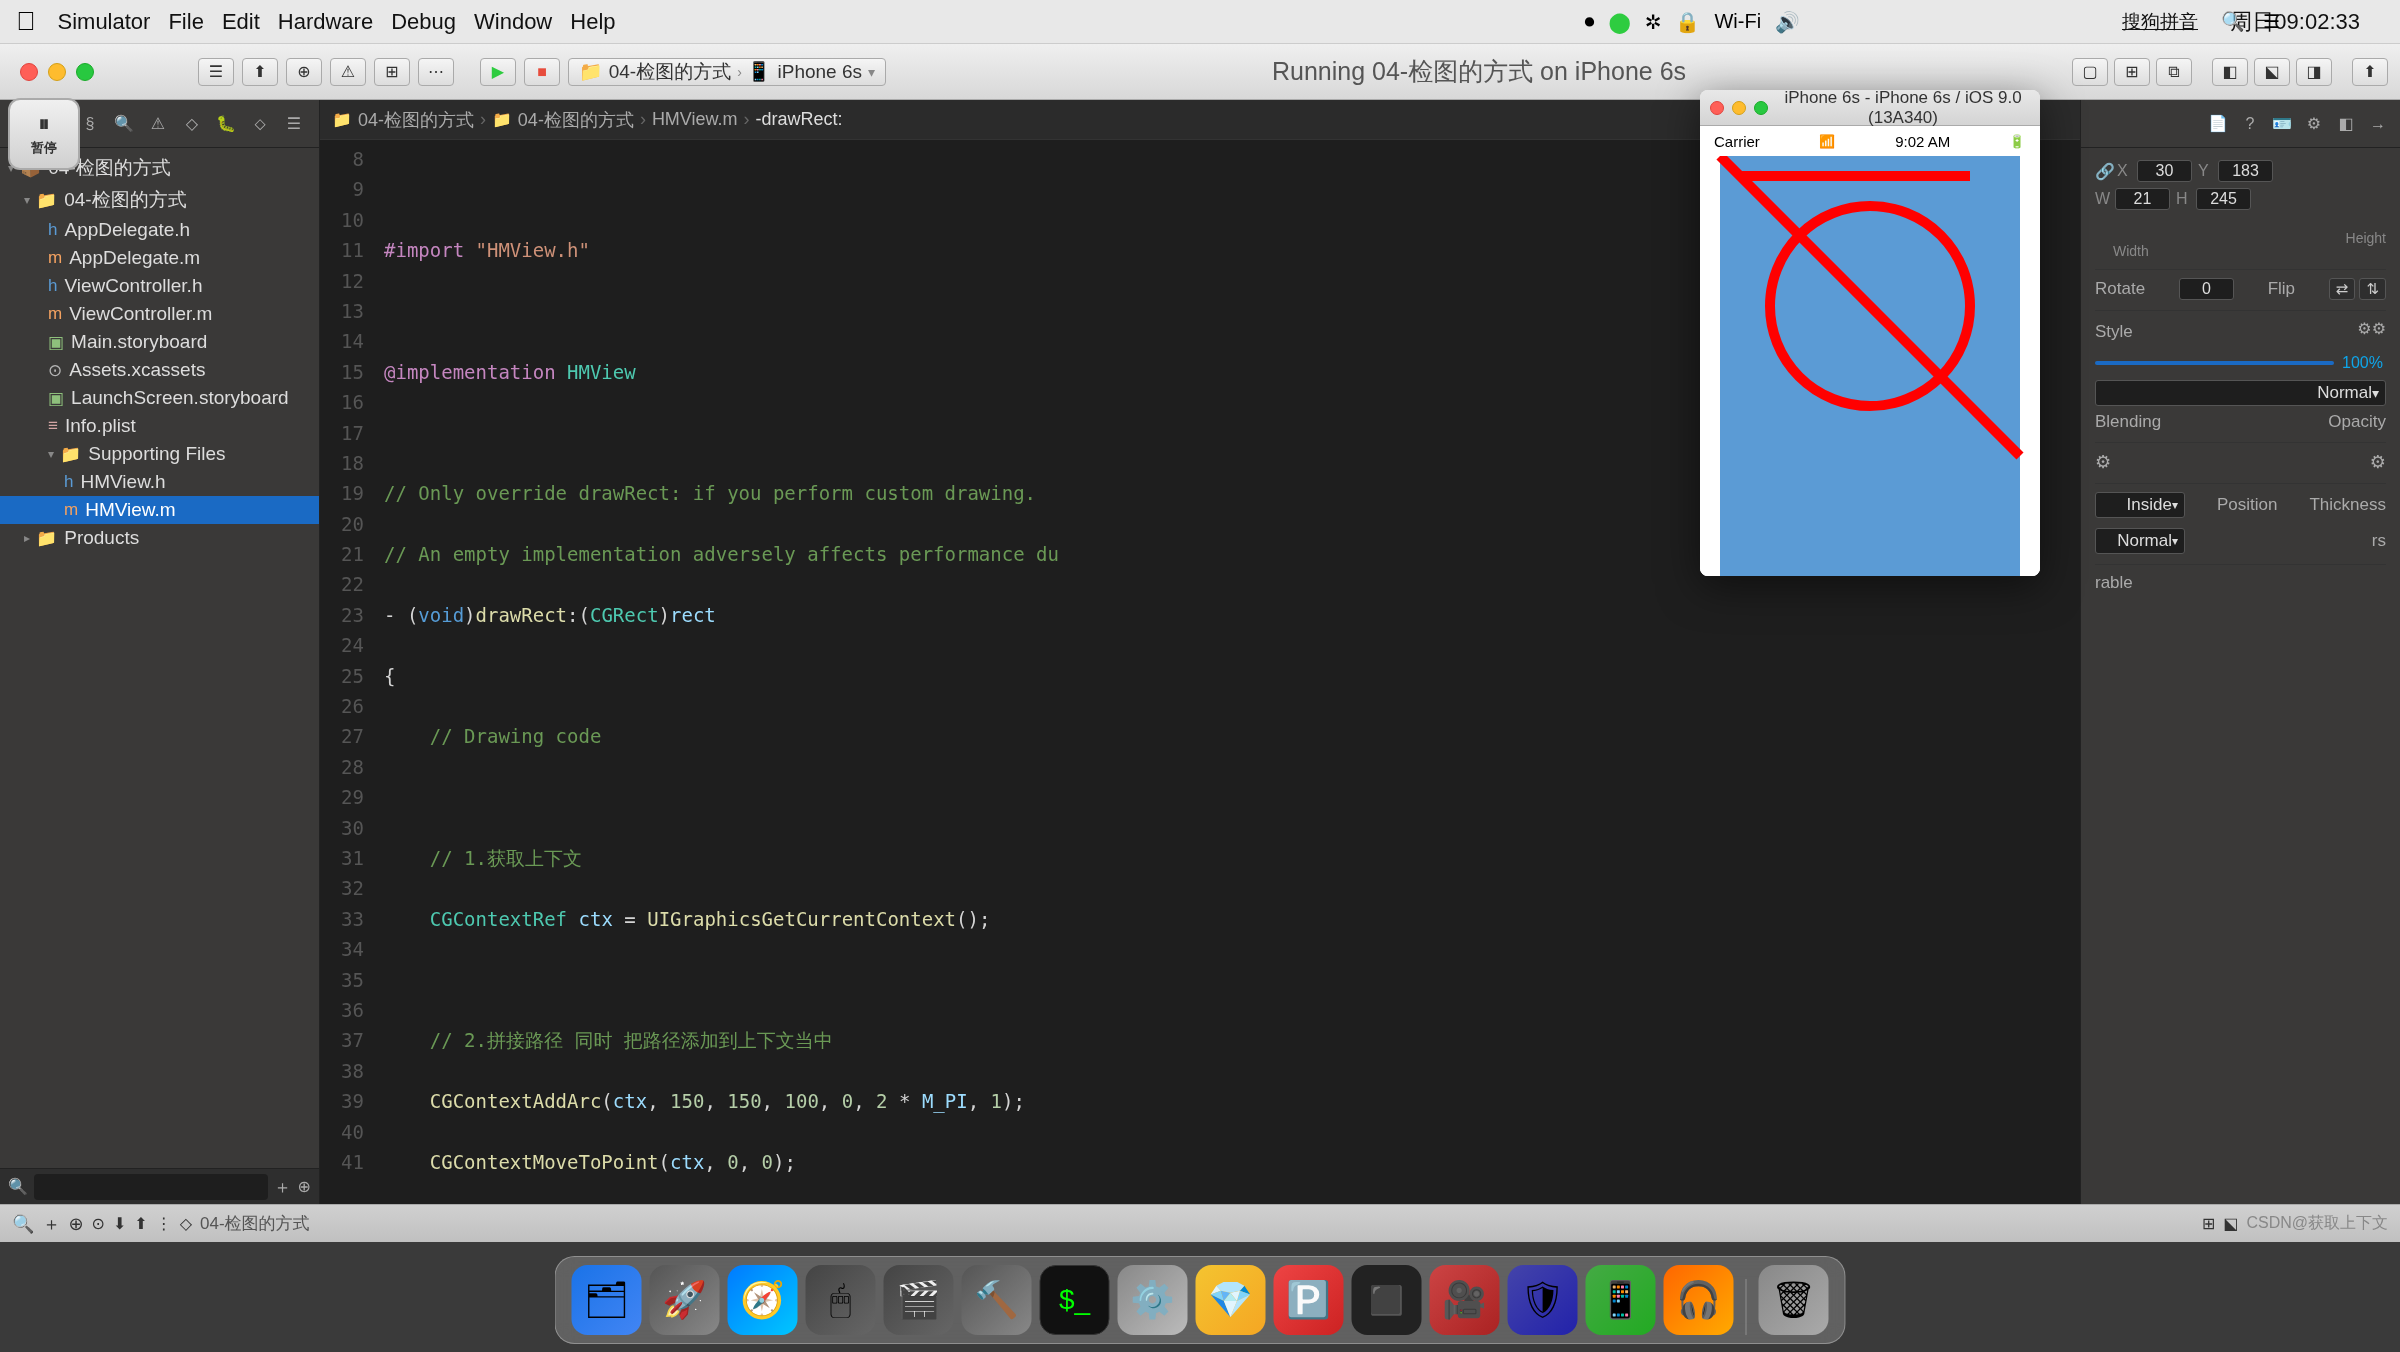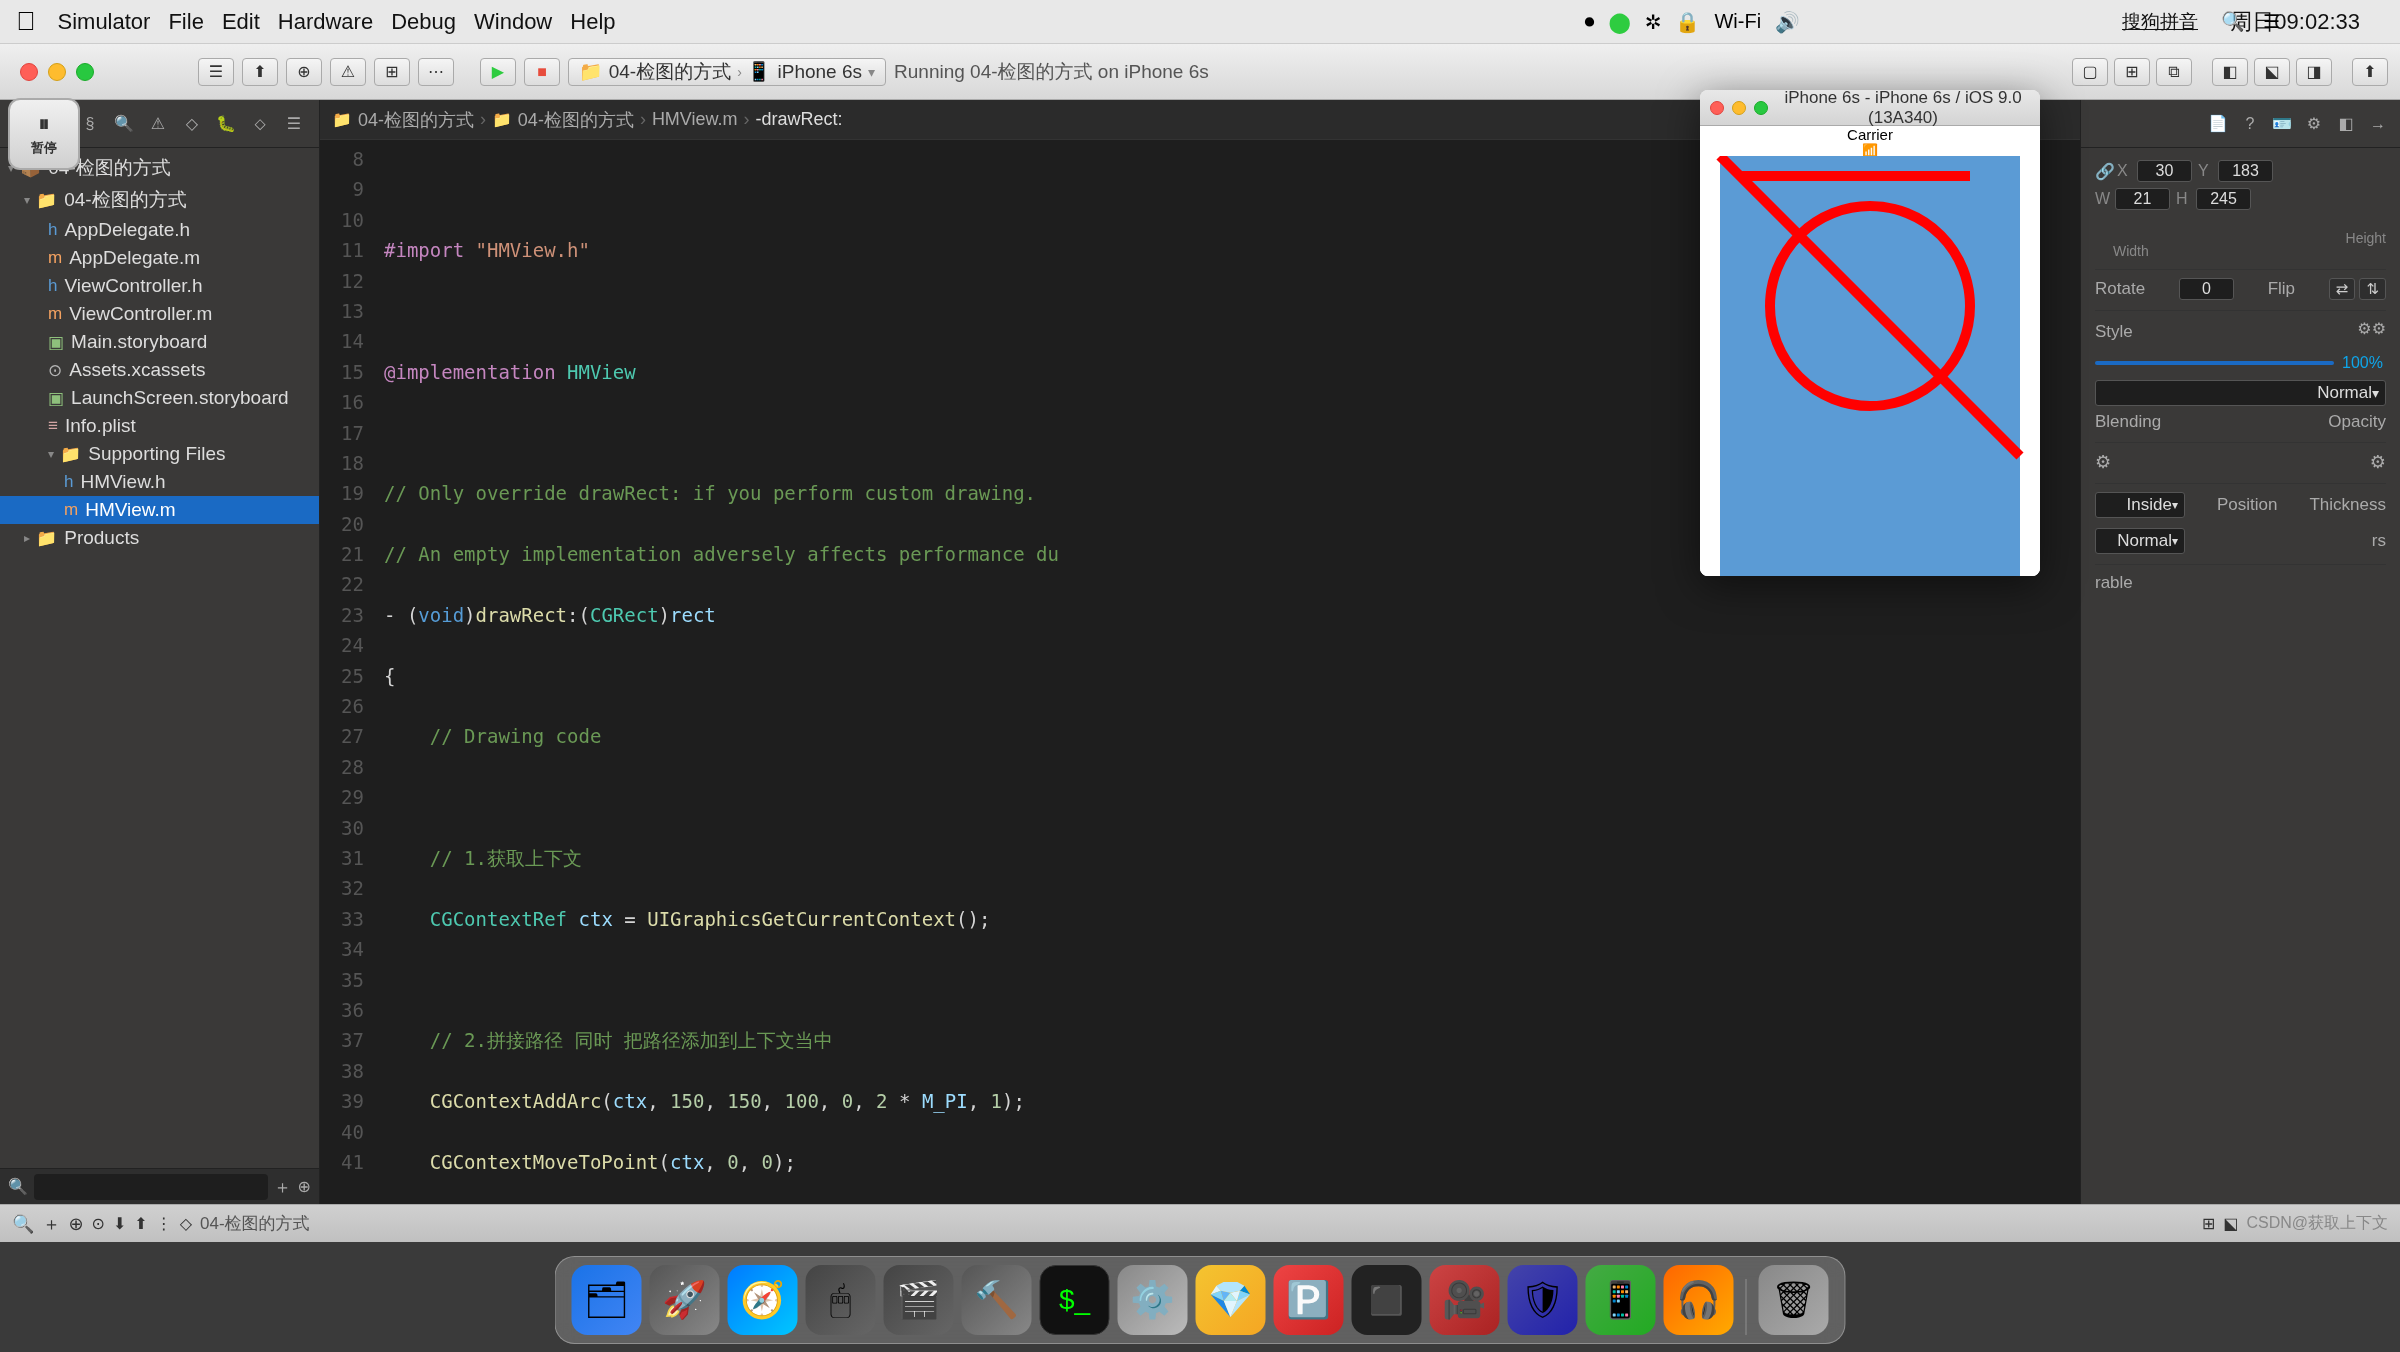--- a/index.html
+++ b/index.html
@@ -82,21 +82,22 @@
       background: linear-gradient(to bottom, #f5f5f5, #ddd);
       border: 1px solid #aaa;
       border-radius: 4px;
       padding: 0 10px;
       font-size: 19px;
       display: flex; align-items: center; gap: 6px;
       color: #333; cursor: pointer;
     }
     .running-indicator {
       flex: 1;
-      font-size: 19px;
+      text-align: center;
+      font-size: 25px;
       color: #555;
     }
     .toolbar-right-icons {
       display: flex; gap: 6px; align-items: center;
     }
 
     
     #ide-main {
       flex: 1;
       display: flex;
@@ -366,21 +367,20 @@
       width: 100%;
     }
     #sim-statusbar {
       height: 30px;
       background: #fff;
       display: flex;
       align-items: center;
       justify-content: space-between;
       padding: 0 14px;
       font-size: 15px;
-      flex-direction: column;
     }
     #sim-screen {
       width: 100%;
       height: 420px;
       background: #fff;
       position: relative;
       overflow: hidden;
     }
     #sim-drawing {
       width: 100%;

